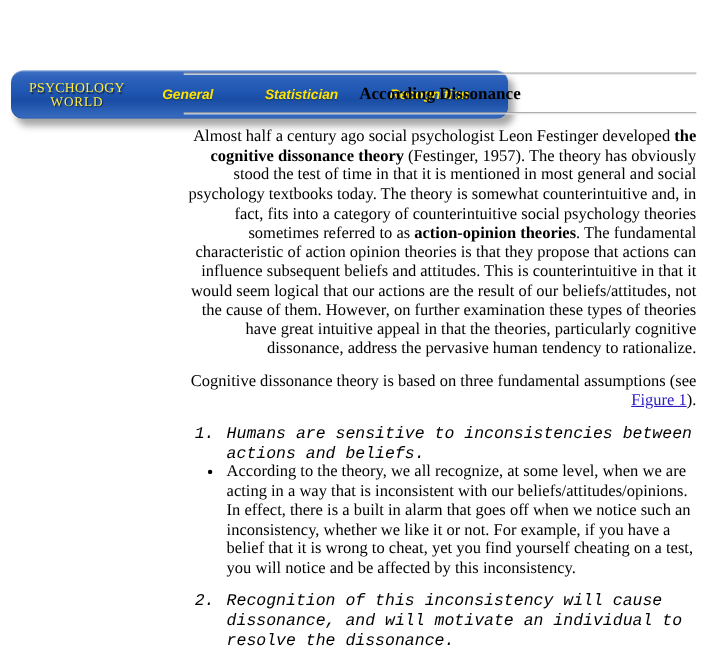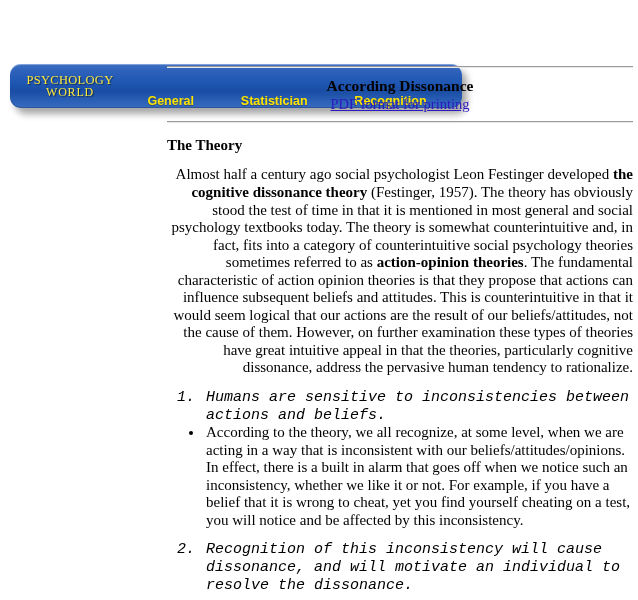--- a/index.html
+++ b/index.html
@@ -69,23 +69,24 @@
   .logo .l2 {
     display: block;
     font-size: 12px;
     letter-spacing: 0.8px;
     margin-top: -1px;
     font-weight: 400;
   }
   .navlinks {
     flex: 1 1 auto;
     display: flex;
-    align-items: flex-end;
+    align-items: center;
     justify-content: space-around;
     height: 100%;
+    font-style: italic;
   }
   .navlink {
     font-family: "Liberation Sans", "DejaVu Sans", sans-serif;
     font-weight: bold;
     font-size: 12.5px;
     color: #ffe400;
     text-decoration: none;
     text-align: center;
     line-height: 1.12;
     white-space: pre-line;
@@ -184,29 +185,28 @@
     </div>
   </div>
 </div>
 
 <div class="content">
 
   <hr class="rule">
 
   <div class="titleblock">
     <div class="doctitle">According Dissonance</div>
-    <a class="link pdflink">PDF format for printing</a>
   </div>
 
   <hr class="rule2">
 
-  <h2 class="section">The Theory</h2>
 
   <p class="para"><span>Almost half a century ago social psychologist Leon Festinger developed </span><b>the cognitive dissonance theory</b><span> (Festinger, 1957). The theory has obviously stood the test of time in that it is mentioned in most general and social psychology textbooks today. The theory is somewhat counterintuitive and, in fact, fits into a category of counterintuitive social psychology theories sometimes referred to as </span><b>action-opinion theories</b><span>. The fundamental characteristic of action opinion theories is that they propose that actions can influence subsequent beliefs and attitudes. This is counterintuitive in that it would seem logical that our actions are the result of our beliefs/attitudes, not the cause of them. However, on further examination these types of theories have great intuitive appeal in that the theories, particularly cognitive dissonance, address the pervasive human tendency to rationalize.</span></p>
 
+  <p class="para"><span>Cognitive dissonance theory is based on three fundamental assumptions (see </span><a class="link">Figure 1</a><span>).</span></p>
 
   <ol class="assume">
     <li>Humans are sensitive to inconsistencies between actions and beliefs.</li>
   </ol>
 
   <ul class="expl">
     <li>According to the theory, we all recognize, at some level, when we are acting in a way that is inconsistent with our beliefs/attitudes/opinions. In effect, there is a built in alarm that goes off when we notice such an inconsistency, whether we like it or not. For example, if you have a belief that it is wrong to cheat, yet you find yourself cheating on a test, you will notice and be affected by this inconsistency.</li>
   </ul>
 
   <ol class="assume" start="2">

